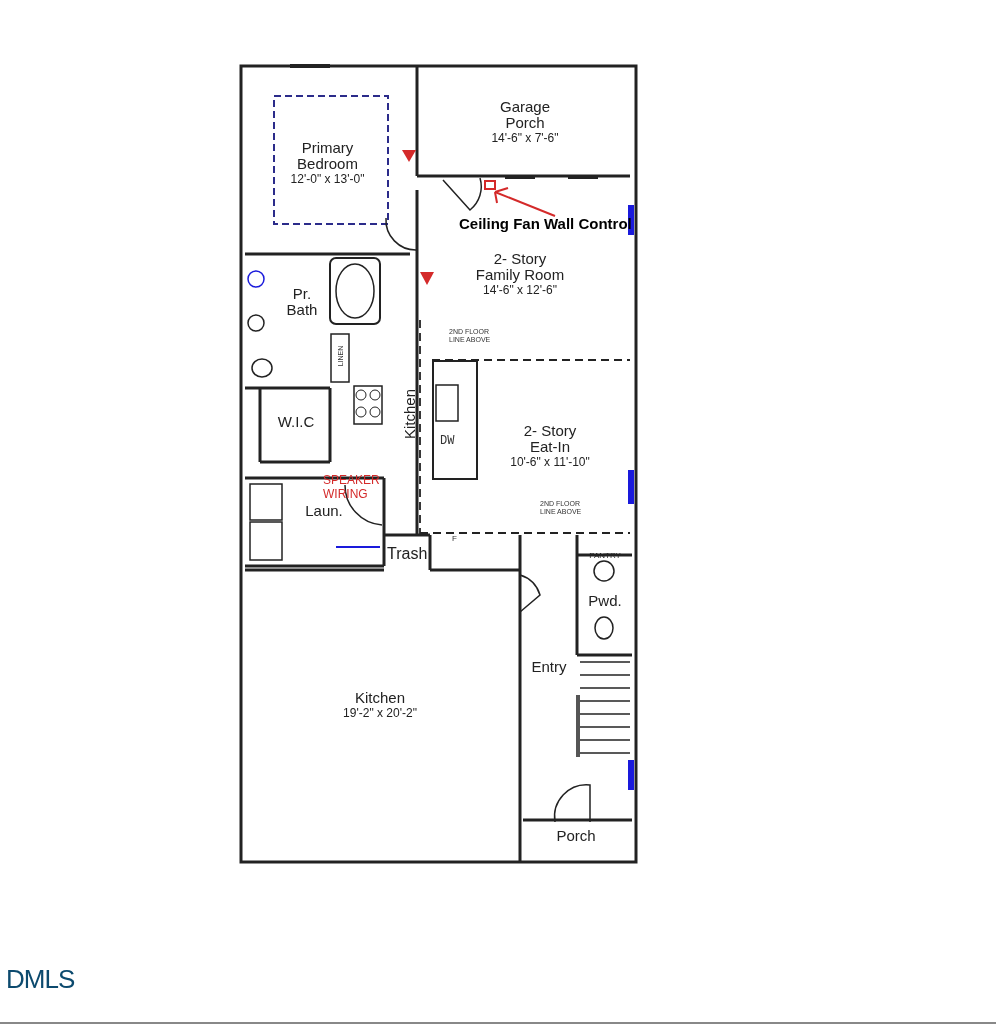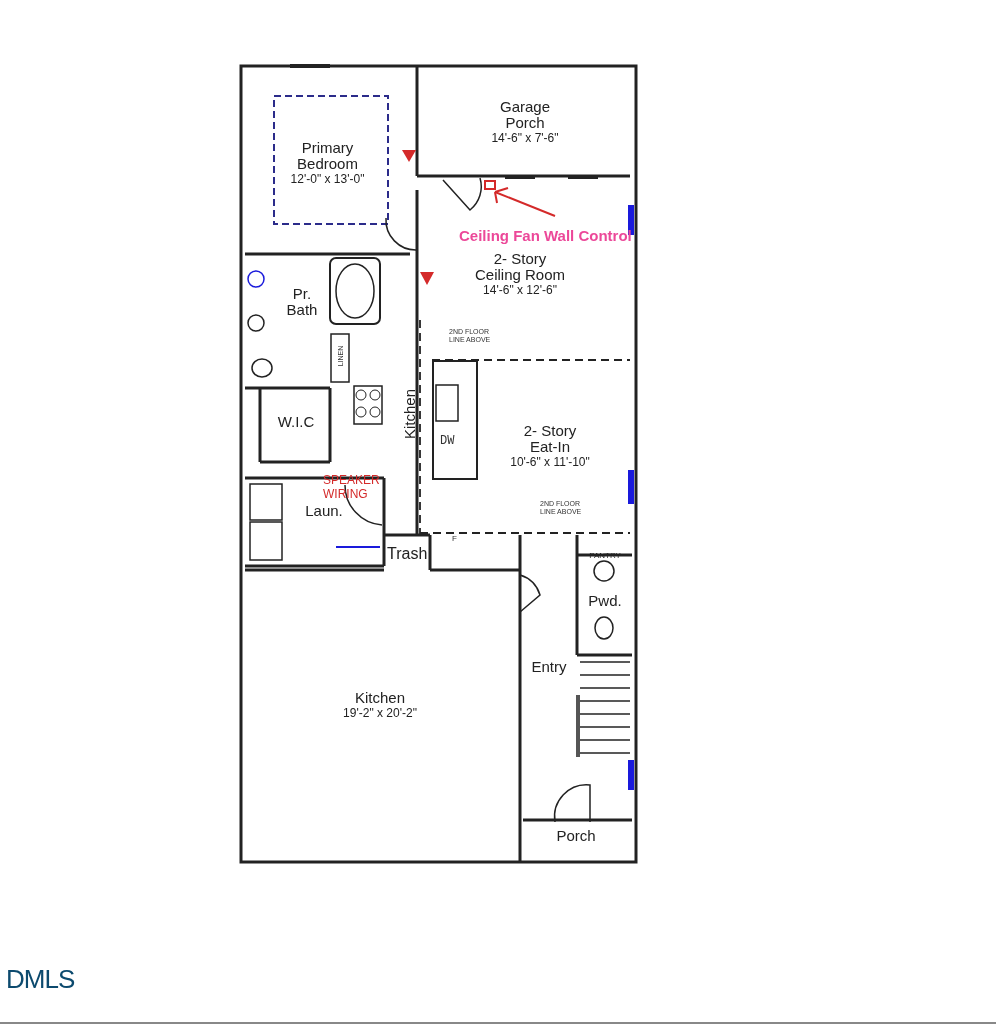--- a/index.html
+++ b/index.html
@@ -2,21 +2,21 @@
 <html><head>
 <meta charset="utf-8">
 <style>
   html, body { margin:0; padding:0; background:#ffffff; }
   body { width:996px; height:1027px; position:relative; overflow:hidden; font-family:"Liberation Sans", sans-serif; }
   #plan { position:absolute; left:0; top:0; }
   .lbl { position:absolute; text-align:center; color:#222; line-height:1.0; white-space:nowrap; }
   .lbl .name { font-size:15px; }
   .lbl .dim { font-size:12px; display:block; margin-top:1px; }
   .small { font-size:7px; color:#333; position:absolute; line-height:1.15; }
-  .red { color:#ec4899; font-weight:bold; font-size:15px; position:absolute; white-space:nowrap;margin-top:12px; }
+  .red { color:#000000; font-weight:bold; font-size:15px; position:absolute; white-space:nowrap; }
   .footer-brand { position:absolute; left:6px; top:964px; font-size:26px; color:#0c4a6e; letter-spacing:-1px; font-family:"Liberation Sans", sans-serif; font-weight:400; }
   .footer-line { position:absolute; left:0; top:1022px; width:996px; height:2px; background:#888; }
 </style>
 </head>
 <body>
 
 <svg id="plan" width="996" height="1027" viewBox="0 0 996 1027" xmlns="http://www.w3.org/2000/svg">
   <g fill="none" stroke="#222" stroke-width="3">
 
     <rect x="241" y="66" width="395" height="796"></rect>
@@ -126,21 +126,21 @@
   <span class="name">Porch</span>
   <span class="dim">14'-6" x 7'-6"</span>
 </div>
 <div class="lbl" style="left:270px; top:140px; width:115px;">
   <span class="name">Primary</span><br>
   <span class="name">Bedroom</span>
   <span class="dim">12'-0" x 13'-0"</span>
 </div>
 <div class="lbl" style="left:465px; top:251px; width:110px;">
   <span class="name">2- Story</span><br>
-  <span class="name">Ceiling Room</span>
+  <span class="name">Family Room</span>
   <span class="dim">14'-6" x 12'-6"</span>
 </div>
 <div class="lbl" style="left:280px; top:286px; width:44px;">
   <span class="name">Pr.</span><br>
   <span class="name">Bath</span>
 </div>
 <div class="lbl" style="left:270px; top:414px; width:52px;">
   <span class="name">W.I.C</span>
 </div>
 <div class="lbl" style="left:380px; top:406px; width:60px; transform:rotate(-90deg);">

